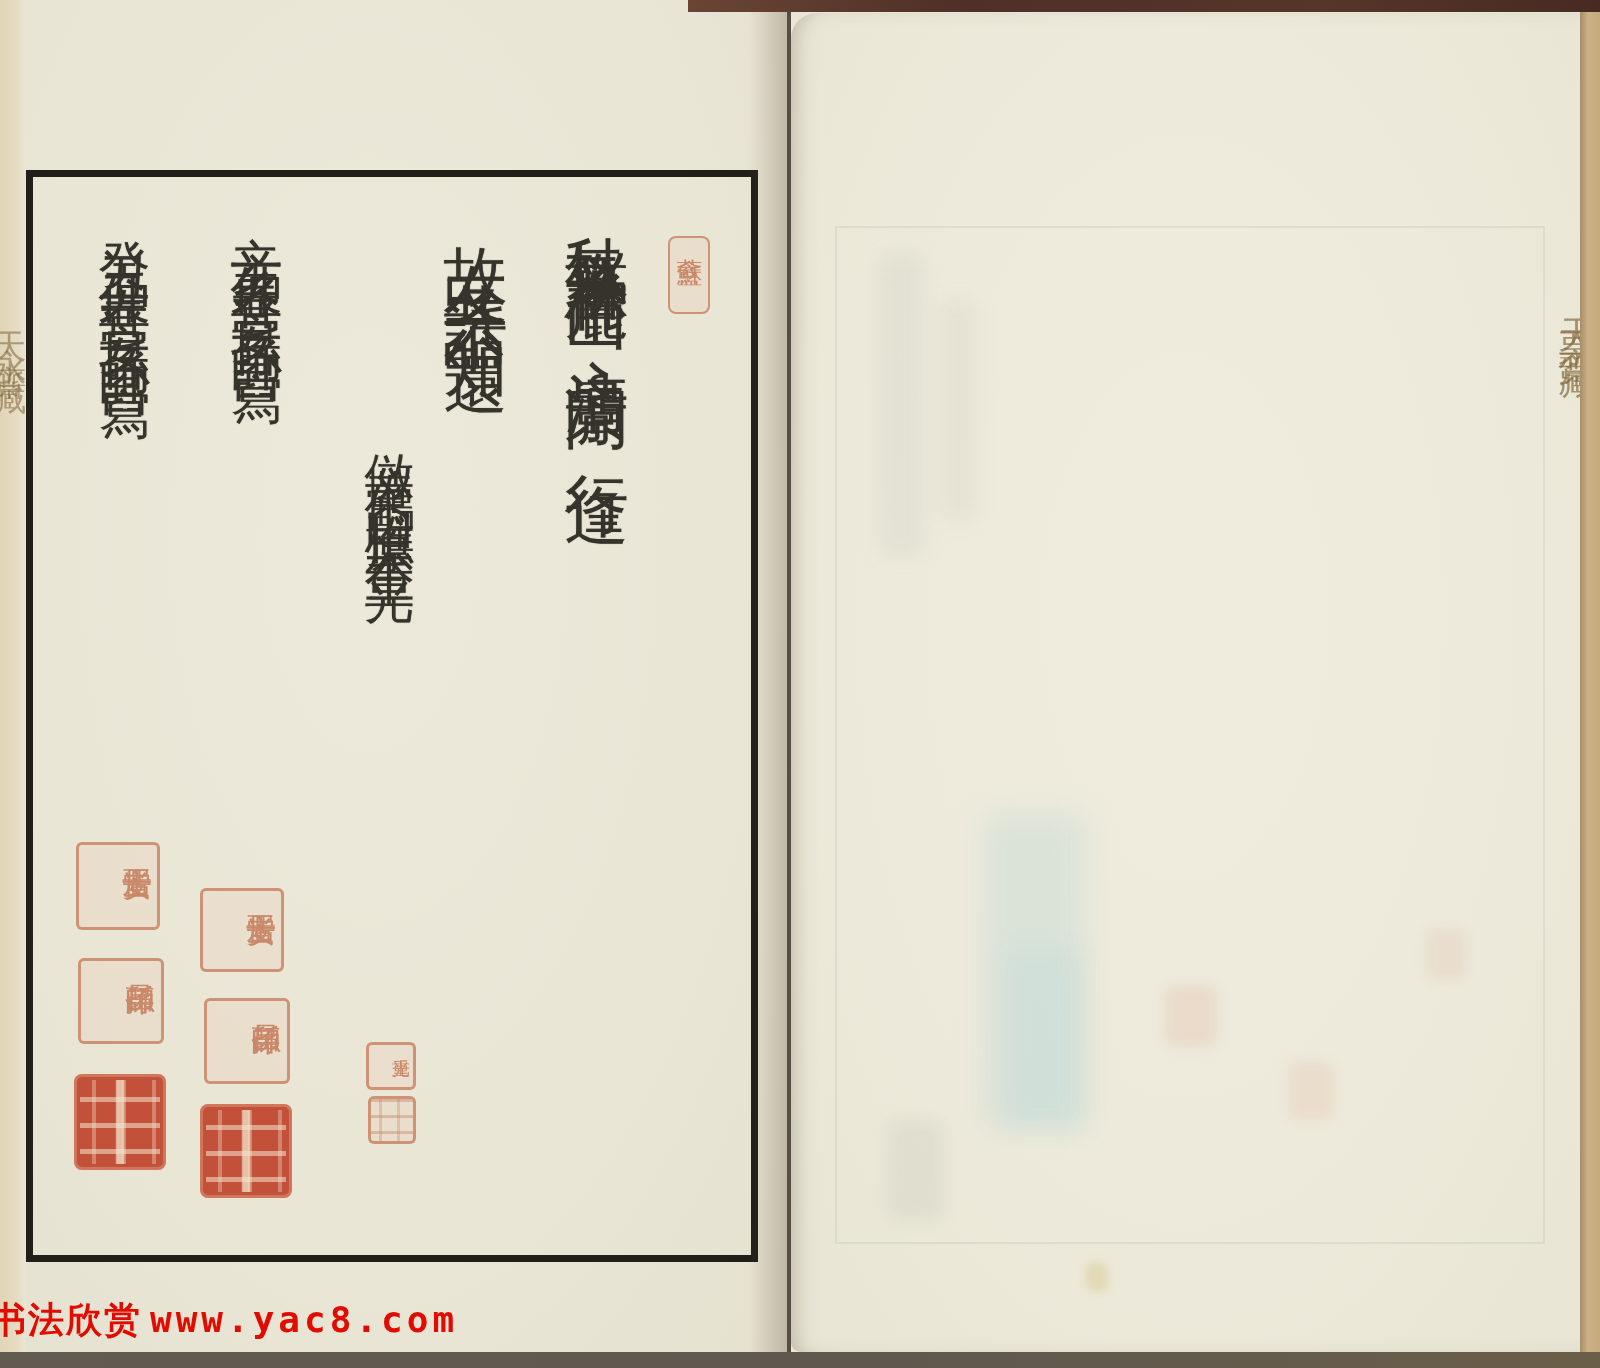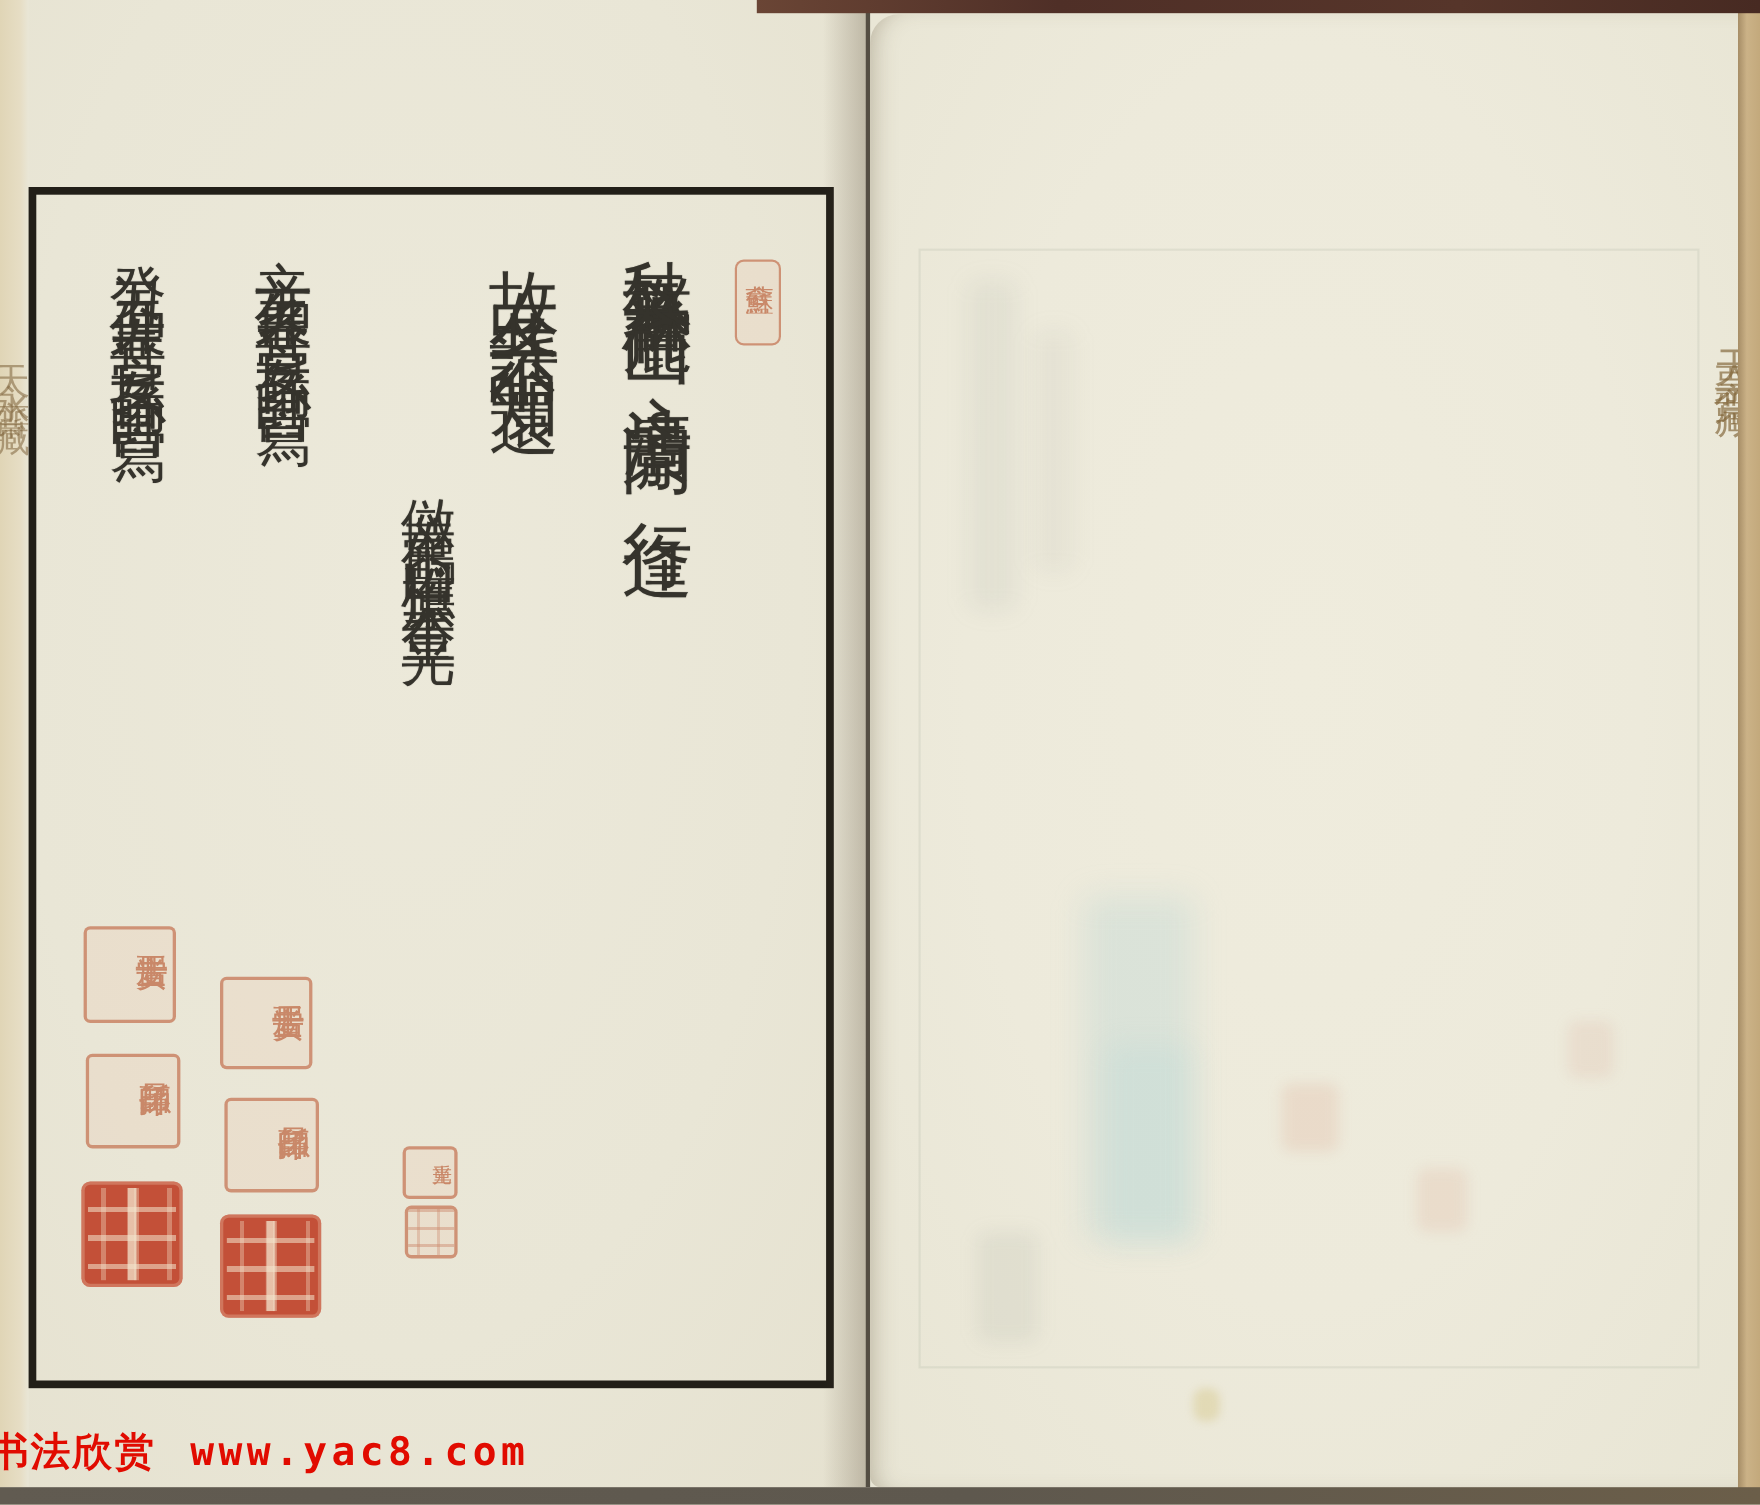--- a/index.html
+++ b/index.html
@@ -93,21 +93,21 @@
   
   .edge-text { position:absolute; font-family:"DejaVu Serif", serif; white-space:nowrap; }
   .right-edge-text { left:1548px; top:288px; font-size:38px; letter-spacing:14px;
       color:rgba(130,102,58,0.68); width:58px; line-height:58px; }
   .left-edge-text { left:-14px; top:305px; font-size:34px; letter-spacing:16px;
       color:rgba(125,98,58,0.55); width:48px; line-height:48px; }
 
   
   .watermark { position:absolute; left:-10px; top:1296px; color:#e10b00; white-space:nowrap;
       font-family:"DejaVu Sans Mono", monospace; font-size:36px; font-weight:bold; letter-spacing:2px; }
-  .watermark .wm-url { margin-left:31px; letter-spacing:4px; }
+  .watermark .wm-url { margin-left:8px; letter-spacing:4px; }
 </style>
 </head>
 <body>
 
 <div class="scan">
 
   <div class="left-strip"></div>
   <div class="edge-text left-edge-text vtext">天永齋藏</div>
 
   <div class="left-page"></div>

